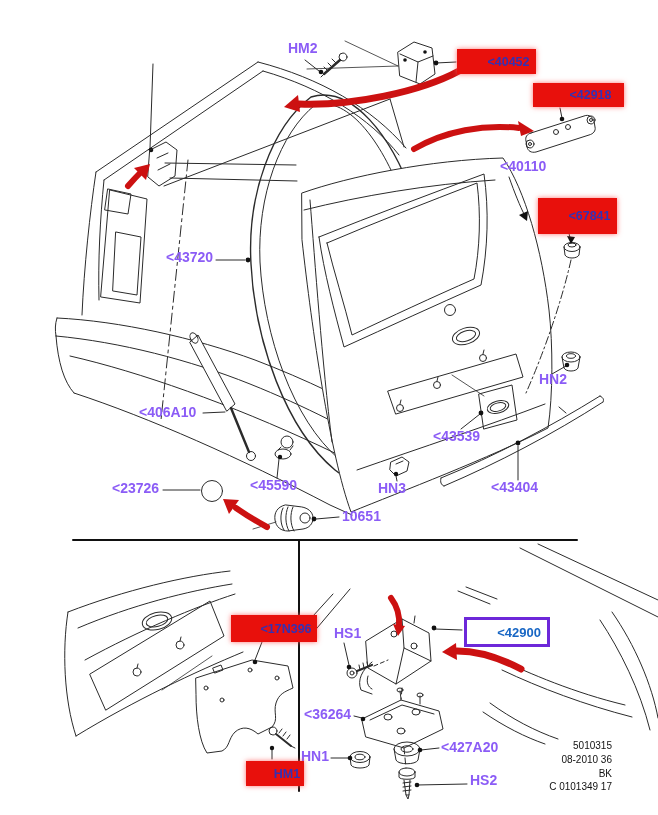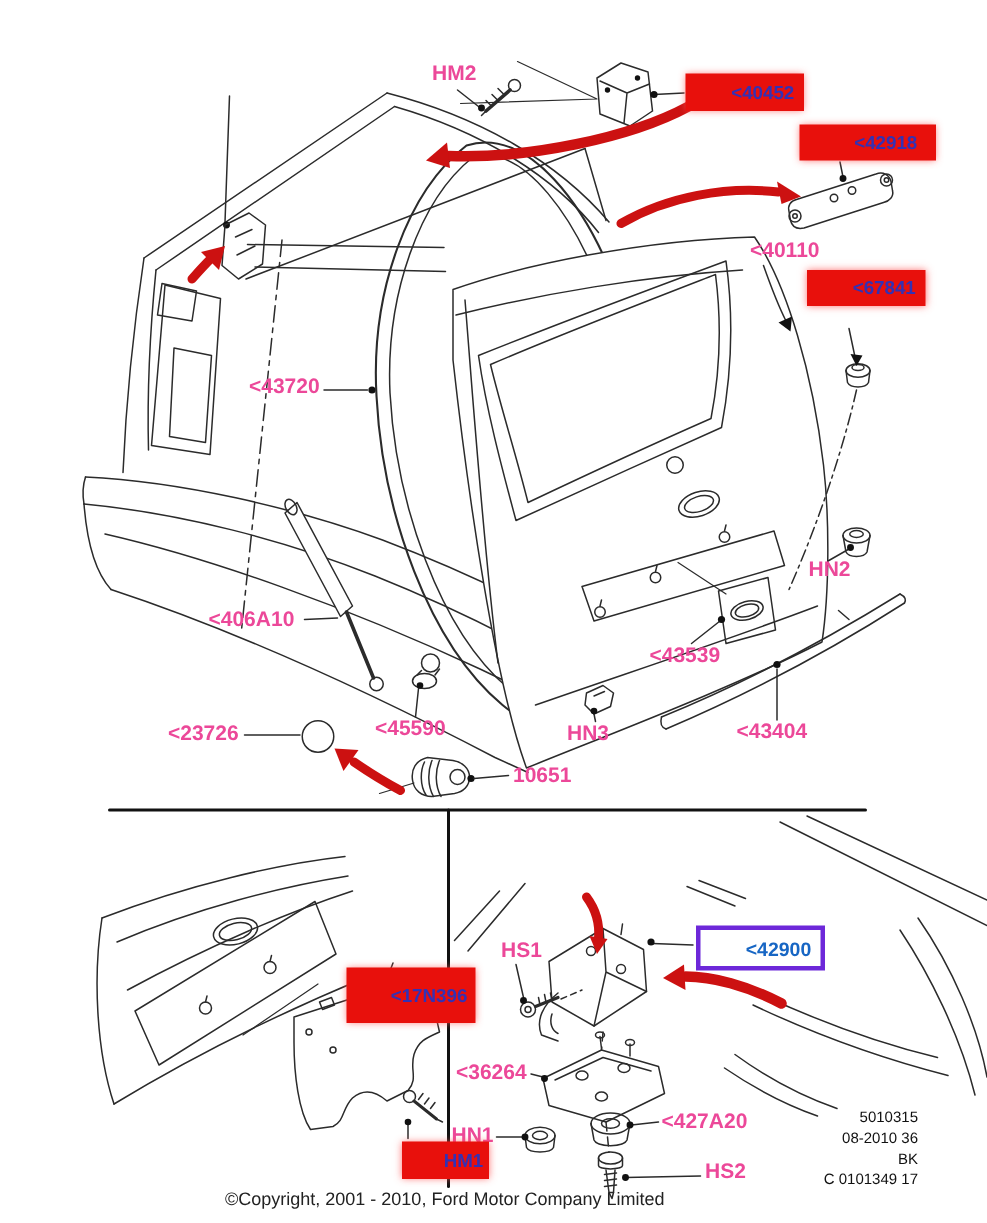--- a/index.html
+++ b/index.html
@@ -1,19 +1,19 @@
 <!DOCTYPE html>
 <html><head>
 <meta charset="utf-8">
 <style>
   html,body{margin:0;padding:0;background:#ffffff;}
   .diagram{position:relative;width:658px;height:815px;background:#fff;overflow:hidden;
            font-family:"Liberation Sans",sans-serif;}
   .diagram svg{position:absolute;left:0;top:0;z-index:1;}
-  .lbl{position:absolute;z-index:3;font-weight:bold;color:#ec4899;font-size:14px;
+  .lbl{position:absolute;z-index:3;font-weight:bold;color:#8b5cf6;font-size:14px;
        line-height:15px;white-space:nowrap;}
   .lbl.magenta{color:#CC3FCC;font-size:15px;}
   .box{position:absolute;z-index:3;background:#E8100C;color:#3431B4;font-weight:bold;
        font-size:12.5px;display:flex;align-items:center;justify-content:center;
        white-space:nowrap;box-shadow:0 0 5px rgba(255,90,90,.85);padding-left:24px;}
   .box.outline{background:#fff;color:#1766C4;border:3px solid #6d28d9;box-shadow:none;
        font-size:13px;}
   .stamp{position:absolute;z-index:3;left:500px;top:739px;width:112px;text-align:right;
        color:#111;font-size:10px;line-height:13.8px;}
   .copyright{position:absolute;z-index:3;left:150px;top:792px;color:#222;font-size:12px;}
@@ -324,41 +324,40 @@
         <polygon points="442,652 456,643 457,660" stroke="none"></polygon>
       </g>
     </g>
   </g>
 </svg>
 
 <div class="lbl" style="left:288px;top:41px">HM2</div>
 <div class="box" style="left:457px;top:49px;width:55px;height:25px">&lt;40452</div>
 <div class="box" style="left:533px;top:83px;width:67px;height:24px">&lt;42918</div>
 <div class="lbl" style="left:500px;top:159px">&lt;40110</div>
-<div class="box" style="left:538px;top:180px;width:55px;height:24px">&lt;67841</div>
+<div class="box" style="left:538px;top:198px;width:55px;height:36px">&lt;67841</div>
 <div class="lbl" style="left:166px;top:250px">&lt;43720</div>
 <div class="lbl" style="left:539px;top:372px">HN2</div>
 <div class="lbl" style="left:139px;top:405px">&lt;406A10</div>
 <div class="lbl" style="left:433px;top:429px">&lt;43539</div>
 <div class="lbl" style="left:112px;top:481px">&lt;23726</div>
 <div class="lbl" style="left:250px;top:478px">&lt;45590</div>
 <div class="lbl" style="left:378px;top:481px">HN3</div>
 <div class="lbl" style="left:491px;top:480px">&lt;43404</div>
 <div class="lbl" style="left:342px;top:509px">10651</div>
-<div class="box" style="left:231px;top:645px;width:62px;height:37px">&lt;17N396</div>
+<div class="box" style="left:231px;top:615px;width:62px;height:27px">&lt;17N396</div>
 <div class="lbl" style="left:334px;top:626px">HS1</div>
 <div class="box outline" style="left:464px;top:617px;width:56px;height:24px">&lt;42900</div>
 <div class="lbl" style="left:304px;top:707px">&lt;36264</div>
 <div class="lbl" style="left:301px;top:749px">HN1</div>
 <div class="lbl" style="left:441px;top:740px">&lt;427A20</div>
-<div class="box" style="left:268px;top:761px;width:34px;height:25px">HM1</div>
+<div class="box" style="left:246px;top:761px;width:34px;height:25px">HM1</div>
 <div class="lbl" style="left:470px;top:773px">HS2</div>
 
 <div class="stamp">
   <div>5010315</div>
   <div>08-2010 36</div>
   <div>BK</div>
   <div>C 0101349 17</div>
 </div>
 
-<div class="copyright">©Copyright, 2001 - 2010, Ford Motor Company Limited</div>
 
 </div>
 
 </body></html>

